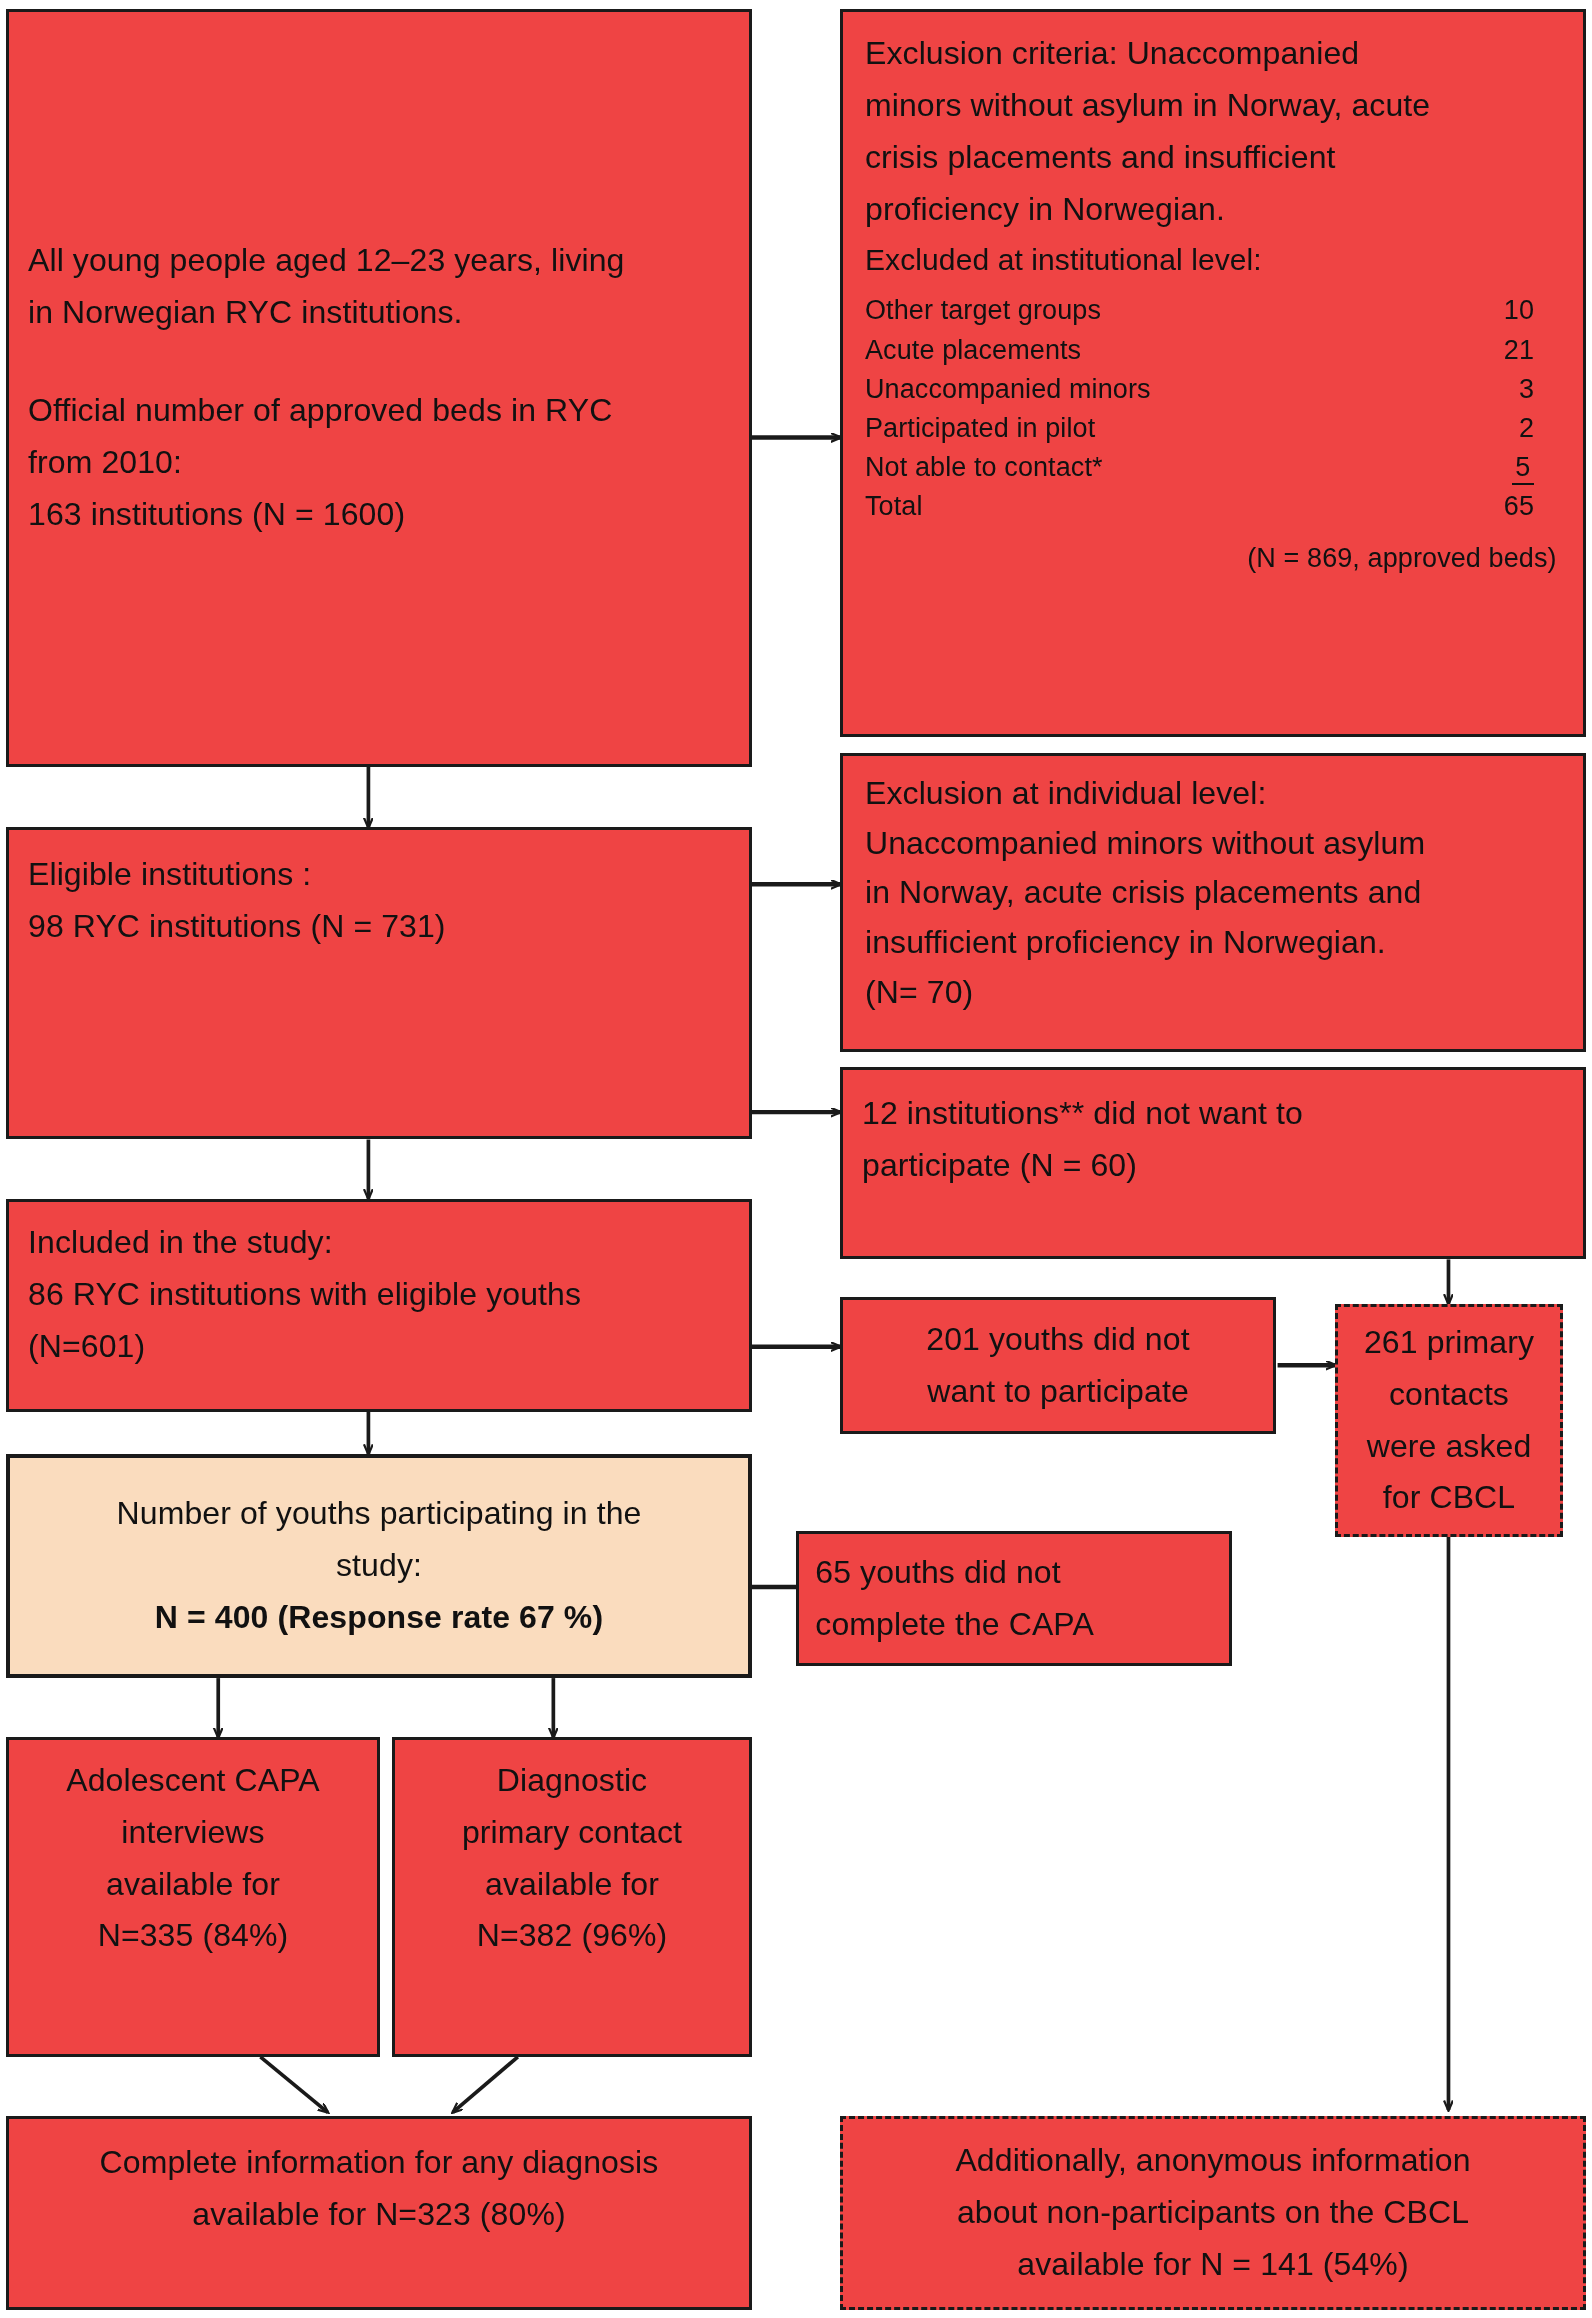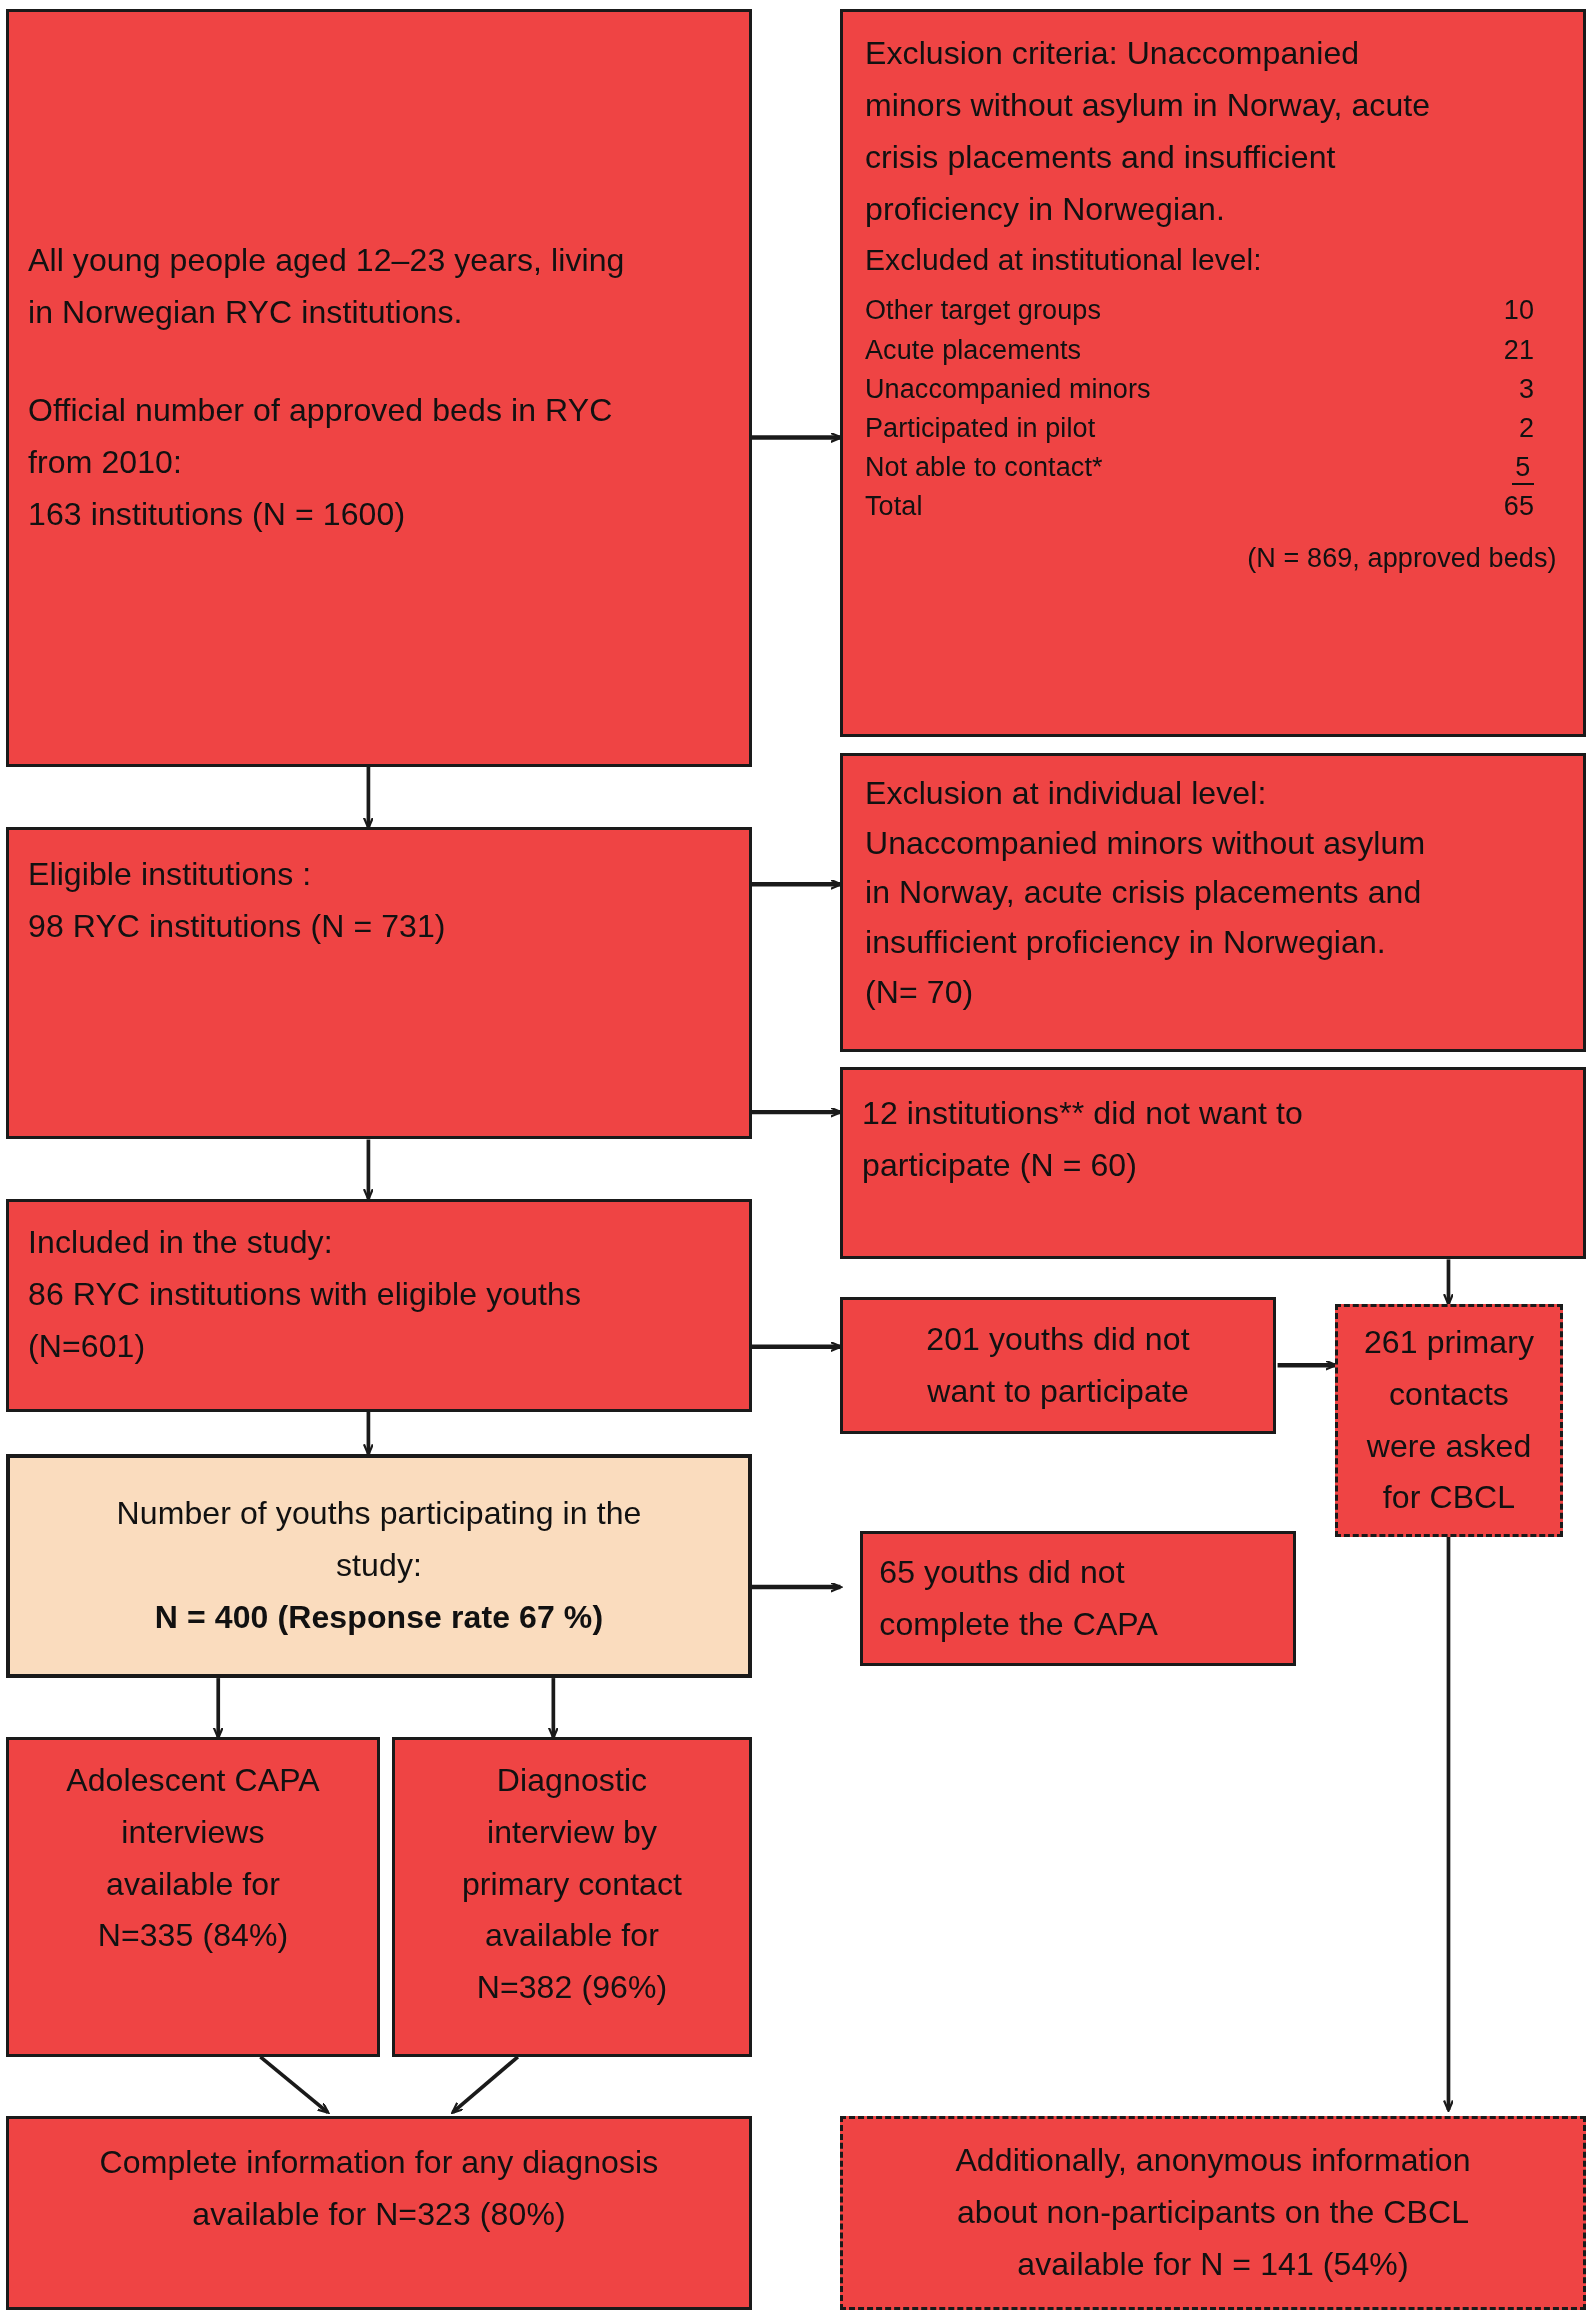--- a/index.html
+++ b/index.html
@@ -234,35 +234,34 @@
     <p>were asked</p>
     <p>for CBCL</p>
   </div>
 
   <div class="box highlight center" style="left:6px; top:1454px; width:746px; height:224px; display:flex; flex-direction:column; justify-content:center; padding:7.4px 22px;">
     <p>Number of youths participating in the</p>
     <p>study:</p>
     <p style="font-weight:bold;">N = 400 (Response rate 67 %)</p>
   </div>
 
-  <div class="box" style="left:860px; top:1531px; width:436px; height:135px; display:flex; flex-direction:column; justify-content:center; padding:7.4px 16.3px;">
+  <div class="box" style="left:796px; top:1531px; width:436px; height:135px; display:flex; flex-direction:column; justify-content:center; padding:7.4px 16.3px;">
     <p>65 youths did not</p>
     <p>complete the CAPA</p>
   </div>
 
   <div class="box center" style="left:6px; top:1737px; width:374px; height:320px; padding:15px 10.4px;">
     <p>Adolescent CAPA</p>
     <p>interviews</p>
     <p>available for</p>
     <p>N=335 (84%)</p>
   </div>
 
   <div class="box center" style="left:392px; top:1737px; width:360px; height:320px; padding:15px 6px;">
     <p>Diagnostic</p>
-    <p>interview by</p>
     <p>primary contact</p>
     <p>available for</p>
     <p>N=382 (96%)</p>
   </div>
 
   <div class="box center" style="left:6px; top:2116px; width:746px; height:194px; padding-top:18px;">
     <p>Complete information for any diagnosis</p>
     <p>available for N=323 (80%)</p>
   </div>
 

